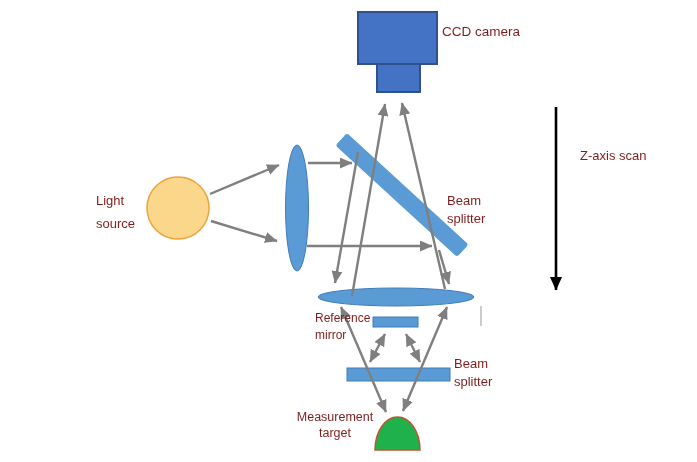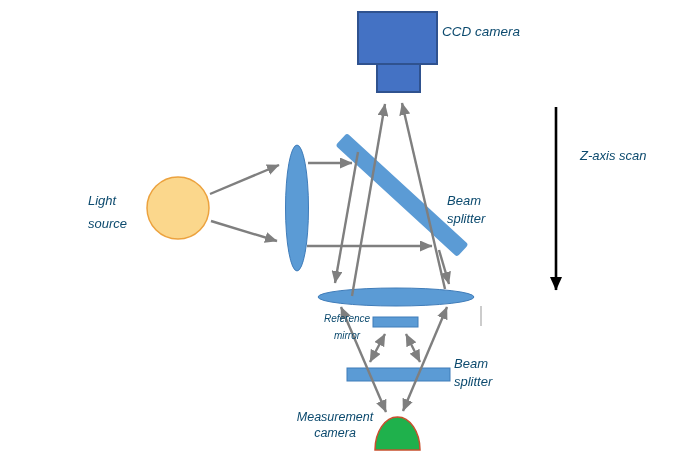--- a/index.html
+++ b/index.html
@@ -6,31 +6,30 @@
   .canvas{
     position:relative;
     width:697px;height:462px;
     background:#ffffff;
     font-family:"Liberation Sans", sans-serif;
     overflow:hidden;
   }
   .diagram-svg{position:absolute;left:0;top:0;}
   .lbl{
     position:absolute;
-    color:#0c4a6e;
+    color:#7f1d1d;
     font-size:13px;
     line-height:18px;
     white-space:pre-line;
-    font-style:italic;
   }
   .lbl-ccd{left:442px;top:23px;font-size:13.5px;}
   .lbl-zaxis{left:580px;top:147px;}
-  .lbl-light{left:88px;top:189px;line-height:23px;}
+  .lbl-light{left:96px;top:189px;line-height:23px;}
   .lbl-bs-top{left:447px;top:192px;line-height:18px;}
-  .lbl-refmirror{left:315px;top:310px;width:64px;text-align:center;font-size:10px;line-height:17px;}
+  .lbl-refmirror{left:315px;top:310px;width:64px;text-align:left;font-size:12px;line-height:17px;}
   .lbl-bs-bottom{left:454px;top:355px;line-height:18px;}
   .lbl-target{left:290px;top:409px;width:90px;text-align:center;font-size:12.5px;line-height:16px;}
 </style>
 </head>
 <body>
 
 <div class="canvas">
 
   <svg class="diagram-svg" width="697" height="462" viewBox="0 0 697 462">
     <defs>
@@ -83,14 +82,14 @@
   <div class="lbl lbl-zaxis">Z-axis scan</div>
   <div class="lbl lbl-light">Light
 source</div>
   <div class="lbl lbl-bs-top">Beam
 splitter</div>
   <div class="lbl lbl-refmirror">Reference
 mirror</div>
   <div class="lbl lbl-bs-bottom">Beam
 splitter</div>
   <div class="lbl lbl-target">Measurement
-camera</div>
+target</div>
 </div>
 
 </body></html>

